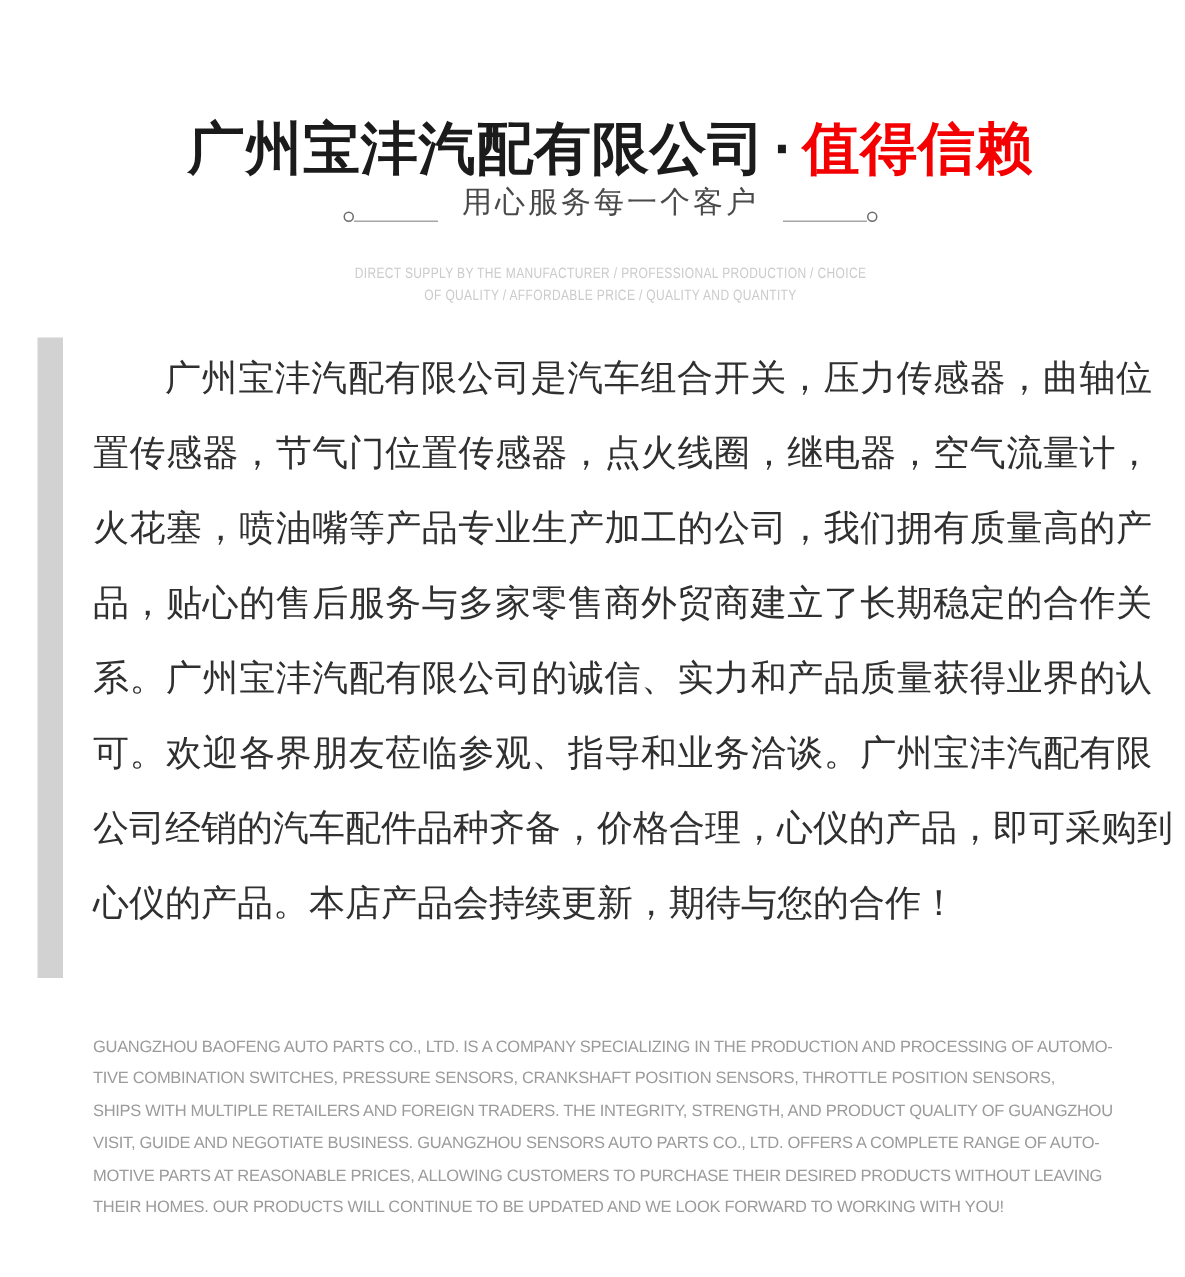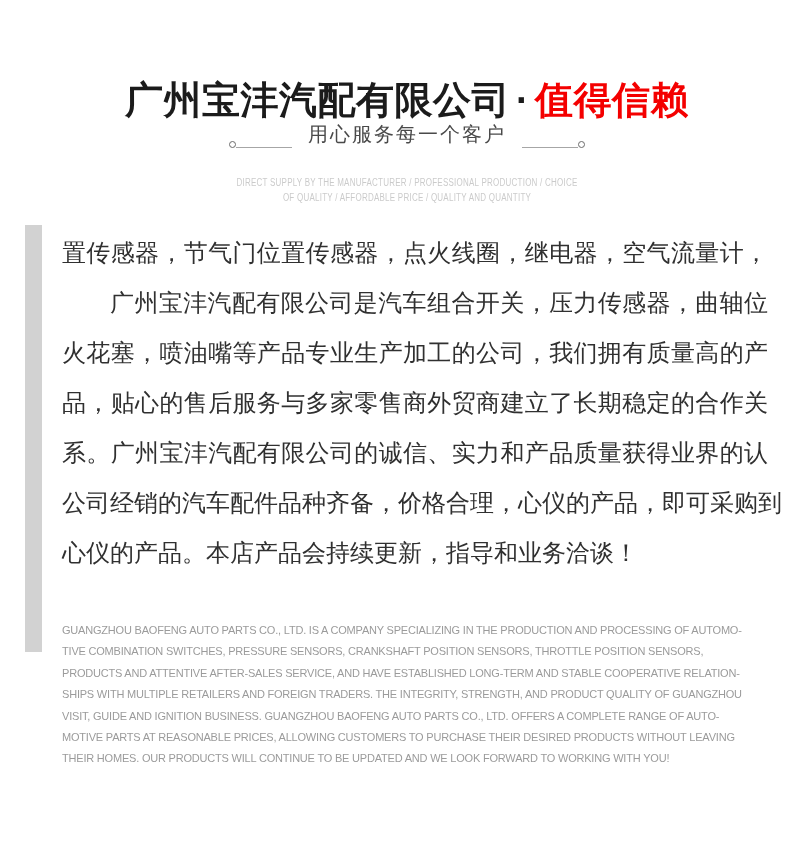--- a/index.html
+++ b/index.html
@@ -58,21 +58,21 @@
     position: absolute; left: 62px; top: 228px; width: 706px;
     font-size: 24px; line-height: 50px; color: #303030;
     letter-spacing: 0;
   }
   .cn-line { text-align: justify; text-align-last: justify; white-space: nowrap; }
   .cn-line.cn-first { text-indent: 2em; }
   .cn-line.cn-last { text-align-last: left; }
 
   
   .en-paragraph {
-    position: absolute; left: 62px; top: 620px; width: 706px;
+    position: absolute; left: 62px; top: 688px; width: 706px;
     font-size: 11px; line-height: 21.4px; color: #9b9b9b;
     letter-spacing: -0.2px;
   }
   .en-line { white-space: nowrap; text-align: left; }
 </style>
 </head>
 <body>
 
 <div class="page">
 
@@ -89,32 +89,32 @@
   </div>
 
   <div class="tagline">
     <div class="tagline-line">DIRECT SUPPLY BY THE MANUFACTURER / PROFESSIONAL PRODUCTION / CHOICE</div>
     <div class="tagline-line">OF QUALITY / AFFORDABLE PRICE / QUALITY AND QUANTITY</div>
   </div>
 
   <div class="accent-bar"></div>
 
   <div class="cn-paragraph">
+    <div class="cn-line cn-first">广州宝沣汽配有限公司是汽车组合开关，压力传感器，曲轴位</div>
     <div class="cn-line">置传感器，节气门位置传感器，点火线圈，继电器，空气流量计，</div>
-    <div class="cn-line cn-first">广州宝沣汽配有限公司是汽车组合开关，压力传感器，曲轴位</div>
     <div class="cn-line">火花塞，喷油嘴等产品专业生产加工的公司，我们拥有质量高的产</div>
     <div class="cn-line">品，贴心的售后服务与多家零售商外贸商建立了长期稳定的合作关</div>
     <div class="cn-line">系。广州宝沣汽配有限公司的诚信、实力和产品质量获得业界的认</div>
+    <div class="cn-line">可。欢迎各界朋友莅临参观、指导和业务洽谈。广州宝沣汽配有限</div>
     <div class="cn-line">公司经销的汽车配件品种齐备，价格合理，心仪的产品，即可采购到</div>
-    <div class="cn-line cn-last">心仪的产品。本店产品会持续更新，指导和业务洽谈！</div>
+    <div class="cn-line cn-last">心仪的产品。本店产品会持续更新，期待与您的合作！</div>
   </div>
 
   <div class="en-paragraph">
     <div class="en-line">GUANGZHOU BAOFENG AUTO PARTS CO., LTD. IS A COMPANY SPECIALIZING IN THE PRODUCTION AND PROCESSING OF AUTOMO-</div>
     <div class="en-line">TIVE COMBINATION SWITCHES, PRESSURE SENSORS, CRANKSHAFT POSITION SENSORS, THROTTLE POSITION SENSORS,</div>
-    <div class="en-line">PRODUCTS AND ATTENTIVE AFTER-SALES SERVICE, AND HAVE ESTABLISHED LONG-TERM AND STABLE COOPERATIVE RELATION-</div>
     <div class="en-line">SHIPS WITH MULTIPLE RETAILERS AND FOREIGN TRADERS. THE INTEGRITY, STRENGTH, AND PRODUCT QUALITY OF GUANGZHOU</div>
-    <div class="en-line">VISIT, GUIDE AND IGNITION BUSINESS. GUANGZHOU BAOFENG AUTO PARTS CO., LTD. OFFERS A COMPLETE RANGE OF AUTO-</div>
+    <div class="en-line">VISIT, GUIDE AND NEGOTIATE BUSINESS. GUANGZHOU SENSORS AUTO PARTS CO., LTD. OFFERS A COMPLETE RANGE OF AUTO-</div>
     <div class="en-line">MOTIVE PARTS AT REASONABLE PRICES, ALLOWING CUSTOMERS TO PURCHASE THEIR DESIRED PRODUCTS WITHOUT LEAVING</div>
     <div class="en-line">THEIR HOMES. OUR PRODUCTS WILL CONTINUE TO BE UPDATED AND WE LOOK FORWARD TO WORKING WITH YOU!</div>
   </div>
 
 </div>
 
 </body></html>

